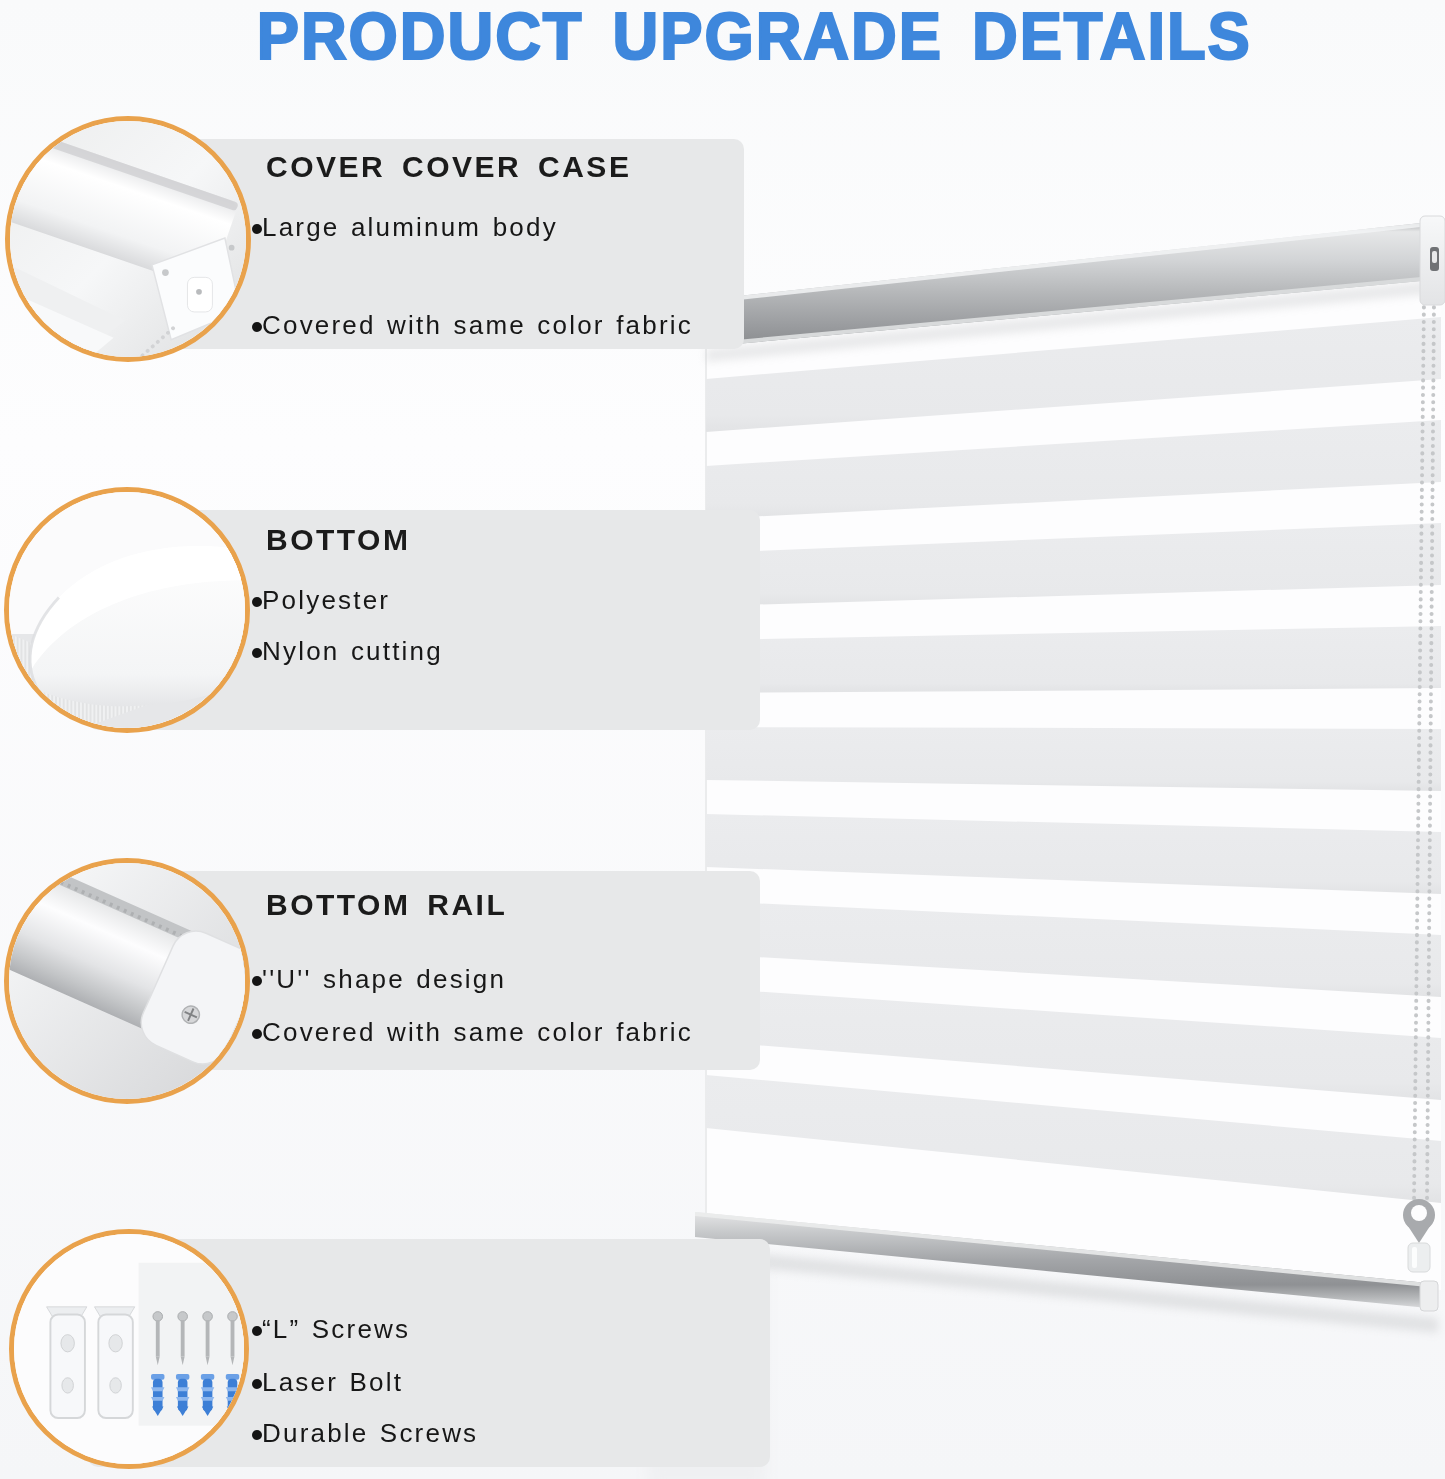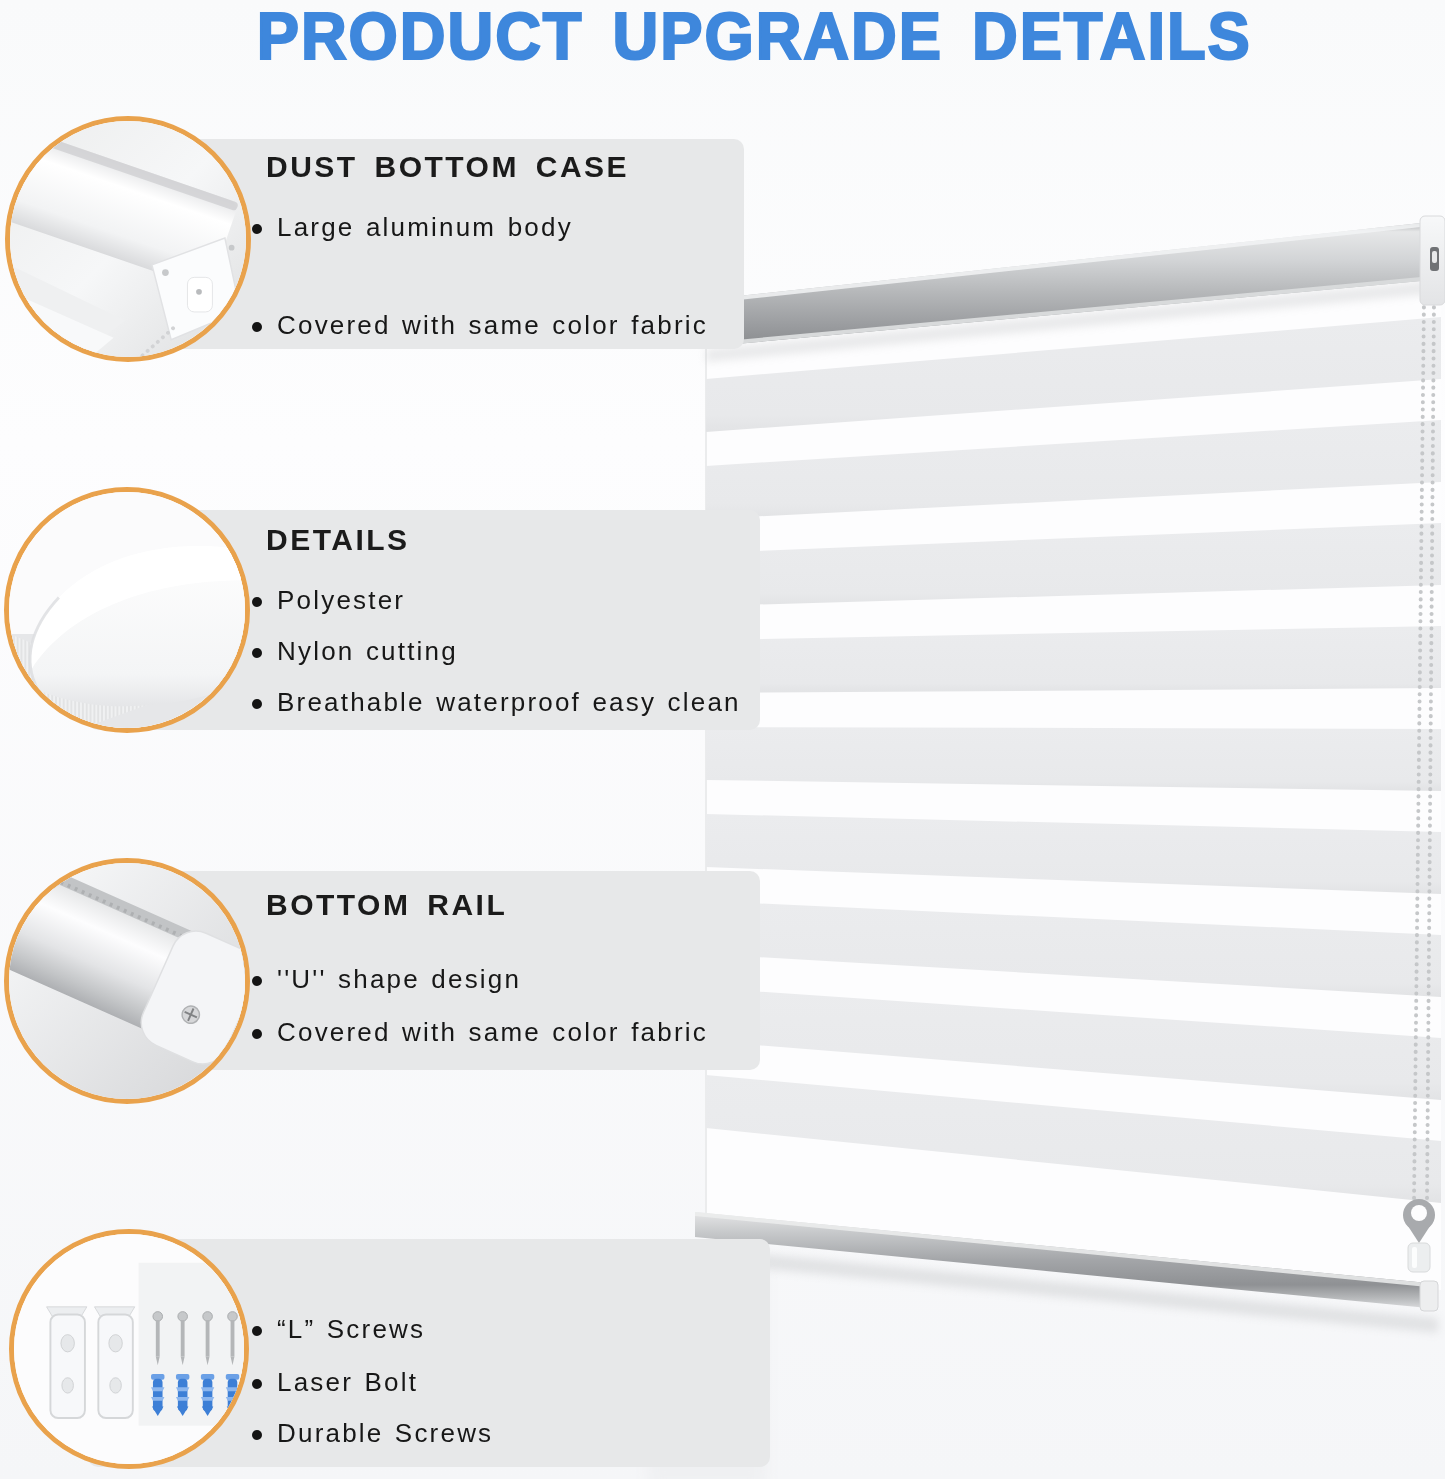--- a/index.html
+++ b/index.html
@@ -21,21 +21,21 @@
   }
   .panel{
     position:absolute;background:#e7e8e9;border-radius:10px;z-index:2;
   }
   .sec-h{
     position:absolute;z-index:3;margin:0;
     font-size:30px;font-weight:bold;color:#1b1b1b;
     letter-spacing:2.5px;word-spacing:6px;white-space:nowrap;
   }
   .bullet{
-    position:absolute;z-index:3;display:flex;align-items:center;gap:15px;
+    position:absolute;z-index:3;display:flex;align-items:center;
     font-size:26px;color:#171717;letter-spacing:2.2px;word-spacing:2px;white-space:nowrap;
   }
   .dot{width:10px;height:10px;border-radius:50%;background:#141414;flex:0 0 auto;margin-top:2px;}
   .pcircle{
     position:absolute;z-index:3;border-radius:50%;
     border:5px solid #e9a24c;background:#fff;overflow:hidden;box-sizing:border-box;
   }
   .pcircle svg{display:block;width:100%;height:100%;}
 </style>
 </head>
@@ -130,42 +130,38 @@
 
   <div class="title-wrap">
     <span>PRODUCT UPGRADE DETAILS</span>
   </div>
 
   <div class="panel" style="left:88px;top:139px;width:656px;height:210px"></div>
   <div class="panel" style="left:88px;top:510px;width:672px;height:220px"></div>
   <div class="panel" style="left:88px;top:871px;width:672px;height:199px"></div>
   <div class="panel" style="left:88px;top:1239px;width:682px;height:228px"></div>
 
-  <h2 class="sec-h" style="left:266px;top:150px">DUST BOTTOM CASE</h2>
+  <h2 class="sec-h" style="left:266px;top:150px">COVER COVER CASE</h2>
   <div class="bullet" style="left:252px;top:212px">
       <span class="dot"></span>
       <span>Large aluminum body</span>
     </div>
   <div class="bullet" style="left:252px;top:310px">
       <span class="dot"></span>
       <span>Covered with same color fabric</span>
     </div>
 
-  <h2 class="sec-h" style="left:266px;top:523px">DETAILS</h2>
+  <h2 class="sec-h" style="left:266px;top:523px">BOTTOM</h2>
   <div class="bullet" style="left:252px;top:585px">
       <span class="dot"></span>
       <span>Polyester</span>
     </div>
   <div class="bullet" style="left:252px;top:636px">
       <span class="dot"></span>
       <span>Nylon cutting</span>
-    </div>
-  <div class="bullet" style="left:252px;top:687px">
-      <span class="dot"></span>
-      <span>Breathable waterproof easy clean</span>
     </div>
 
   <h2 class="sec-h" style="left:266px;top:888px">BOTTOM RAIL</h2>
   <div class="bullet" style="left:252px;top:964px">
       <span class="dot"></span>
       <span>''U'' shape design</span>
     </div>
   <div class="bullet" style="left:252px;top:1017px">
       <span class="dot"></span>
       <span>Covered with same color fabric</span>

